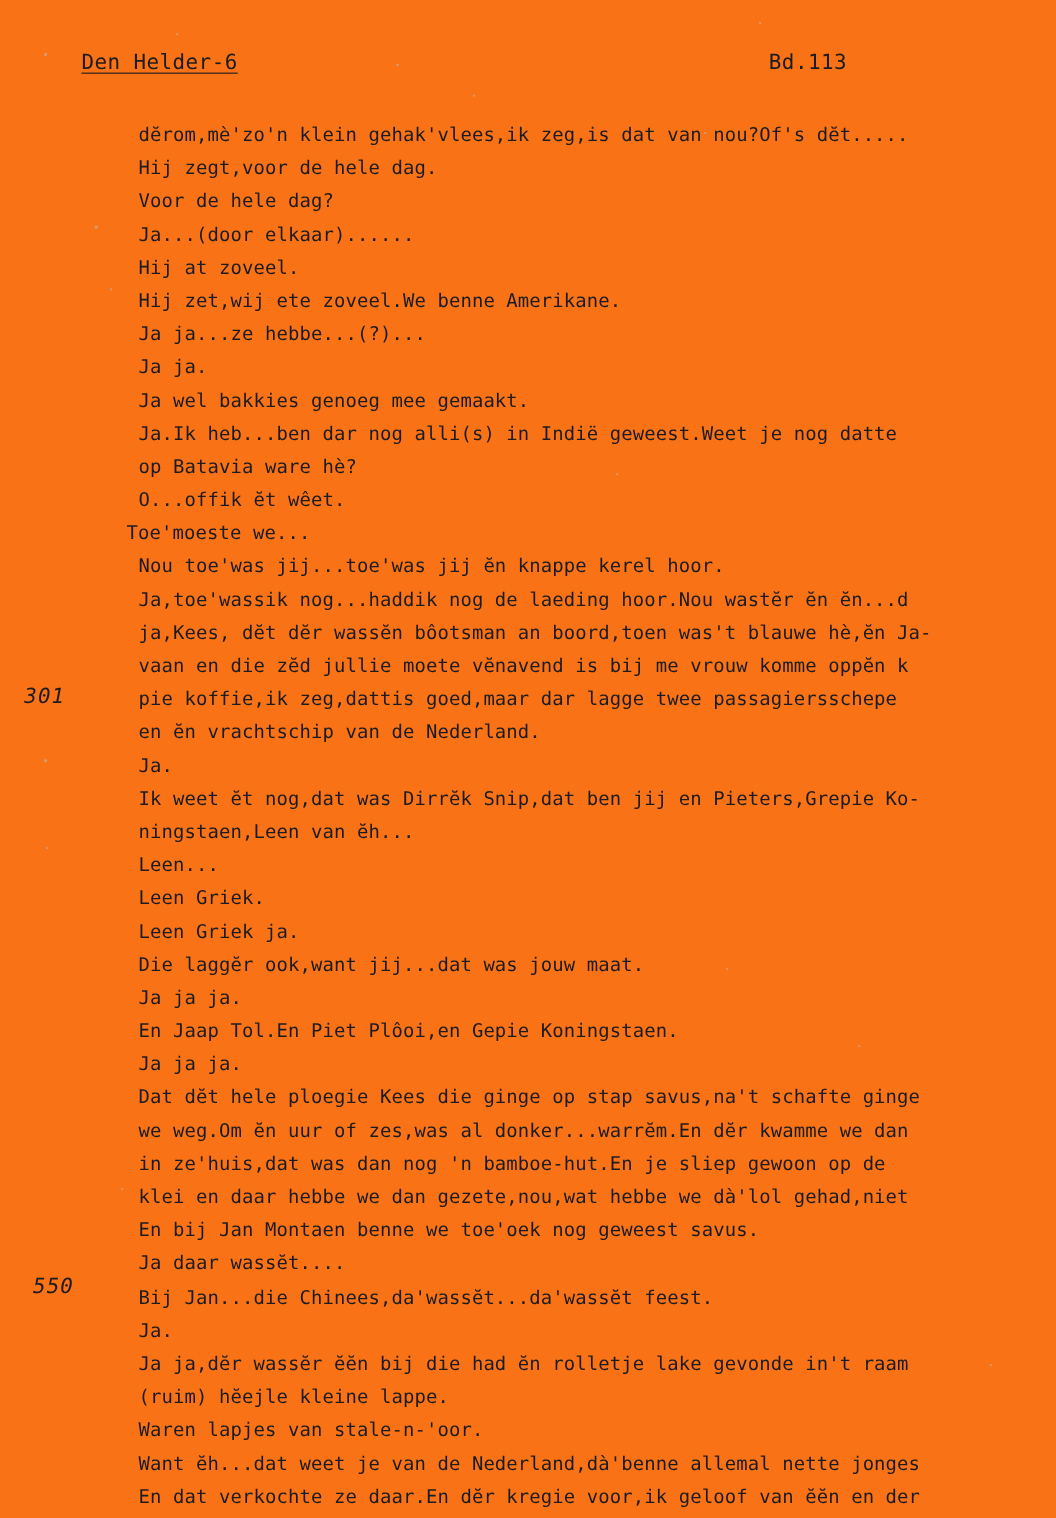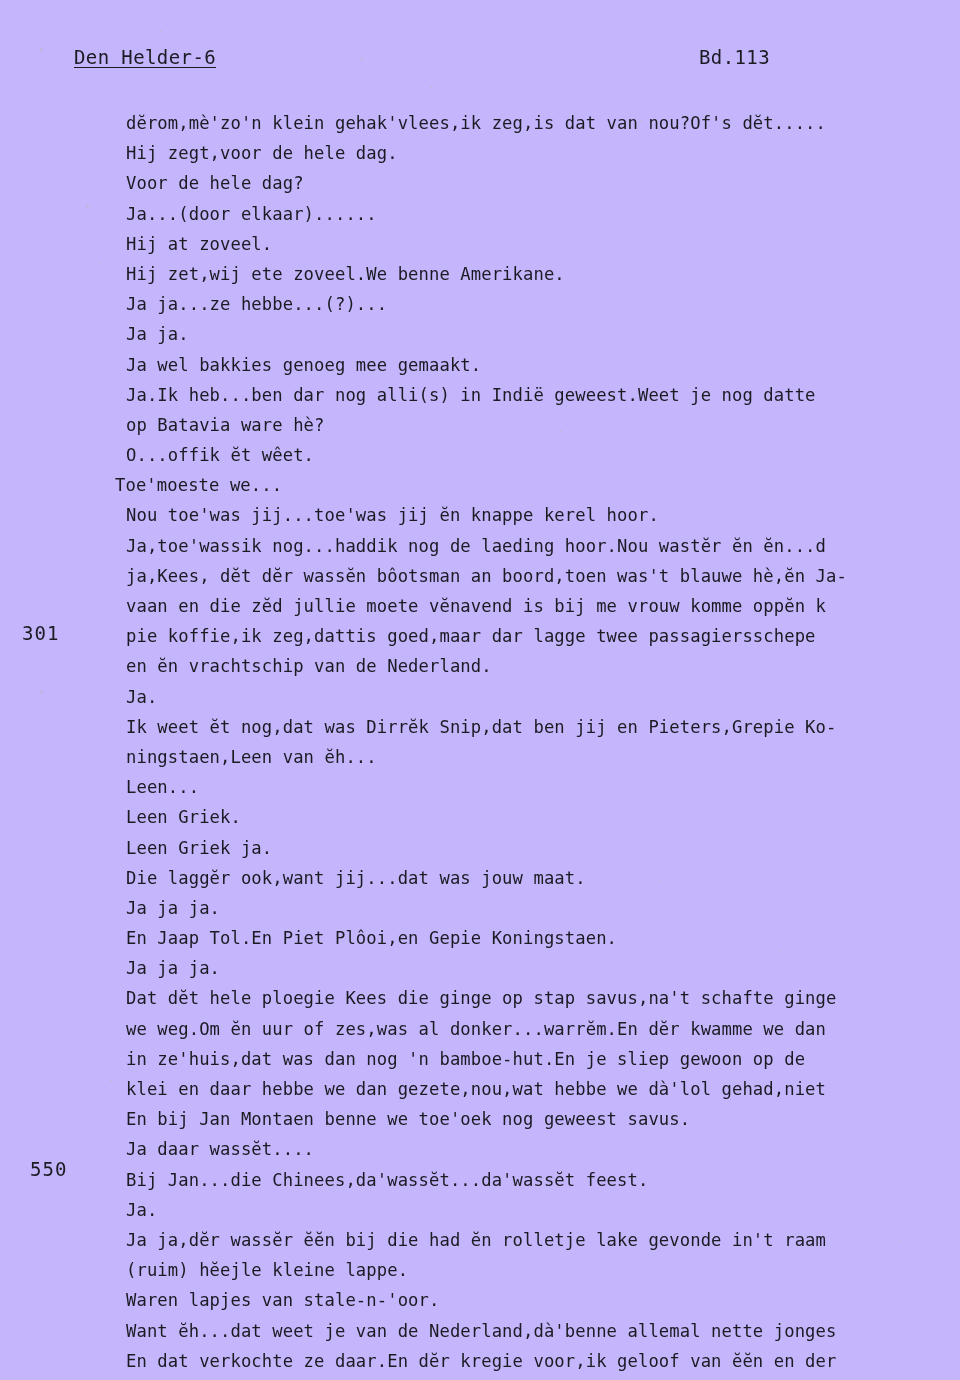--- a/index.html
+++ b/index.html
@@ -4,21 +4,21 @@
 <style>
   html, body {
     margin: 0;
     padding: 0;
     background: #ffffff;
   }
   .page {
     position: relative;
     width: 960px;
     height: 1380px;
-    background: #c4b5fd;
+    background: #f97316;
     overflow: hidden;
     font-family: "DejaVu Sans Mono", "Liberation Mono", monospace;
     color: #1b1b22;
   }
   
   .speckle {
     position: absolute;
     background: #b9b9bd;
     border-radius: 50%;
     opacity: .55;
@@ -59,20 +59,21 @@
     height: 30.2px;
     white-space: pre;
   }
   .line.ind1 { padding-left: 18px; }
   .line.ind2 { padding-left: 7px; }
   .margin-num {
     position: absolute;
     font-size: 19px;
     letter-spacing: 1px;
     white-space: pre;
+    font-style: italic;
   }
   .mn-301 { left: 22px; top: 622px; }
   .mn-308 { left: 30px; top: 1158px; }
 </style>
 </head>
 <body>
 
 <div class="page">
 
   <div class="speckle" style="left:40px;top:48px;width:3px;height:3px;"></div>

